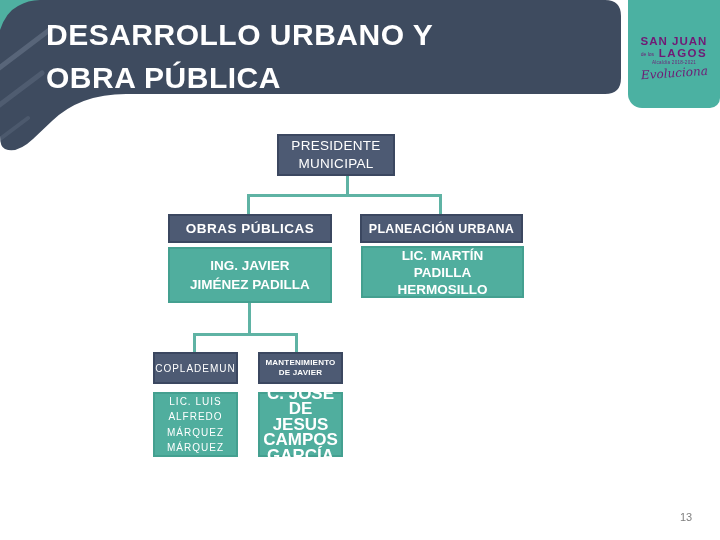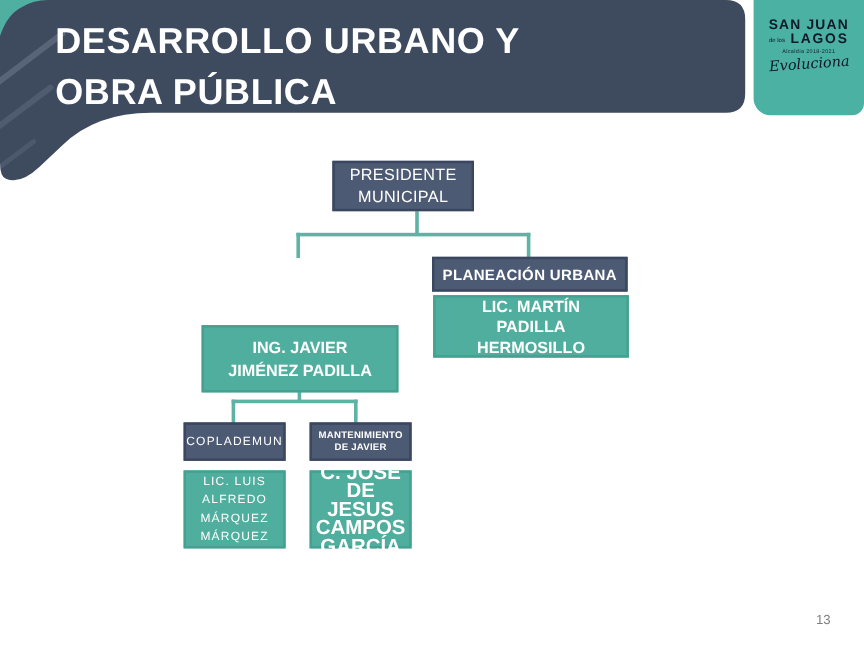--- a/index.html
+++ b/index.html
@@ -8,42 +8,42 @@
     overflow:hidden;font-family:"Liberation Sans","DejaVu Sans",sans-serif;
     -webkit-font-smoothing:antialiased;
   }
   .deco{position:absolute;left:0;top:0;}
   .title{
     position:absolute;left:46px;top:13px;width:560px;
     color:#ffffff;font-size:30px;font-weight:bold;line-height:43px;
     letter-spacing:.5px;white-space:pre-line;
   }
   .logo{
-    position:absolute;left:628px;top:0;width:92px;height:96px;
+    position:absolute;left:628px;top:0;width:92px;height:108px;
     background:#4BB1A2;border-radius:0 0 10px 14px;
     display:flex;flex-direction:column;align-items:center;justify-content:flex-start;
-    padding-top:16px;box-sizing:border-box;color:#0f172a;text-align:center;
+    padding-top:36px;box-sizing:border-box;color:#701a75;text-align:center;
   }
   .logo .l1{font-size:11.5px;font-weight:bold;letter-spacing:1px;line-height:11px;}
   .logo .l2{font-size:11.5px;font-weight:bold;letter-spacing:1.5px;line-height:12px;}
   .logo .l2 .small{font-size:5px;font-weight:normal;letter-spacing:0;vertical-align:1px;}
   .logo .l3{font-size:4.5px;letter-spacing:.3px;line-height:6px;opacity:.95;}
   .logo .sig{
     font-family:"DejaVu Serif","Liberation Serif",serif;font-style:italic;
     font-size:12px;line-height:13px;transform:rotate(-4deg);margin-top:1px;
   }
   .box{
     position:absolute;display:flex;align-items:center;justify-content:center;
     text-align:center;color:#ffffff;box-sizing:border-box;white-space:pre-line;
   }
   .hdr{background:#4D5A73;border:2px solid #3B4760;}
   .teal{background:#50AE9E;border:2px solid #44A090;}
   .presidente{left:277px;top:134px;width:118px;height:42px;font-size:13.5px;font-weight:normal;line-height:18px;letter-spacing:.3px;text-align:center;}
   .hdr-obras{left:168px;top:214px;width:164px;height:29px;font-size:13.5px;font-weight:bold;letter-spacing:.5px;}
-  .body-obras{left:168px;top:247px;width:164px;height:56px;font-size:13.5px;font-weight:bold;line-height:19px;margin-top:24px;}
+  .body-obras{left:168px;top:247px;width:164px;height:56px;font-size:13.5px;font-weight:bold;line-height:19px;}
   .hdr-planeacion{left:360px;top:214px;width:163px;height:29px;font-size:12.5px;font-weight:bold;letter-spacing:.3px;}
   .body-planeacion{left:361px;top:246px;width:163px;height:52px;font-size:13.5px;font-weight:bold;line-height:17px;}
   .hdr-coplademun{left:153px;top:352px;width:85px;height:32px;font-size:10px;font-weight:normal;letter-spacing:1px;}
   .body-coplademun{left:153px;top:392px;width:85px;height:65px;font-size:10px;font-weight:normal;letter-spacing:1px;line-height:15.5px;}
   .hdr-caminos{left:258px;top:352px;width:85px;height:32px;font-size:8px;font-weight:bold;line-height:10px;letter-spacing:.2px;}
   .body-caminos{left:258px;top:392px;width:85px;height:65px;font-size:17px;font-weight:bold;line-height:15.5px;}
   .conn{position:absolute;background:#5FB3A4;}
   .v1{left:346px;top:176px;width:3px;height:19px;}
   .h1{left:247px;top:194px;width:195px;height:3px;}
   .v2a{left:247px;top:194px;width:3px;height:21px;}
@@ -83,20 +83,21 @@
   <div class="conn v2a"></div>
   <div class="conn v2b"></div>
   <div class="conn v3"></div>
   <div class="conn h2"></div>
   <div class="conn v4a"></div>
   <div class="conn v4b"></div>
 
   <div class="box hdr presidente">PRESIDENTE
 MUNICIPAL</div>
 
+  <div class="box hdr hdr-obras">OBRAS PÚBLICAS</div>
   <div class="box teal body-obras">ING. JAVIER
 JIMÉNEZ PADILLA</div>
 
   <div class="box hdr hdr-planeacion">PLANEACIÓN URBANA</div>
   <div class="box teal body-planeacion">LIC. MARTÍN
 PADILLA
 HERMOSILLO</div>
 
   <div class="box hdr hdr-coplademun">COPLADEMUN</div>
   <div class="box teal body-coplademun">LIC. LUIS

